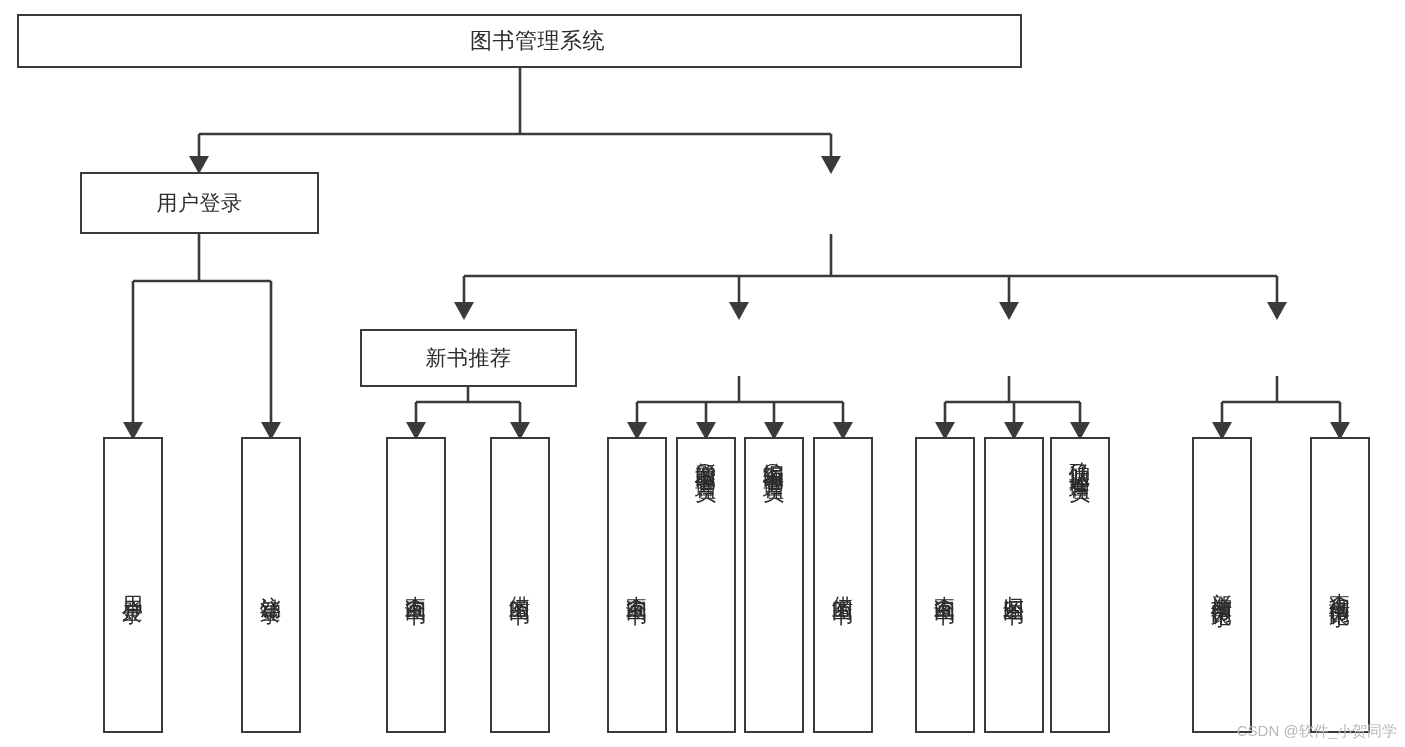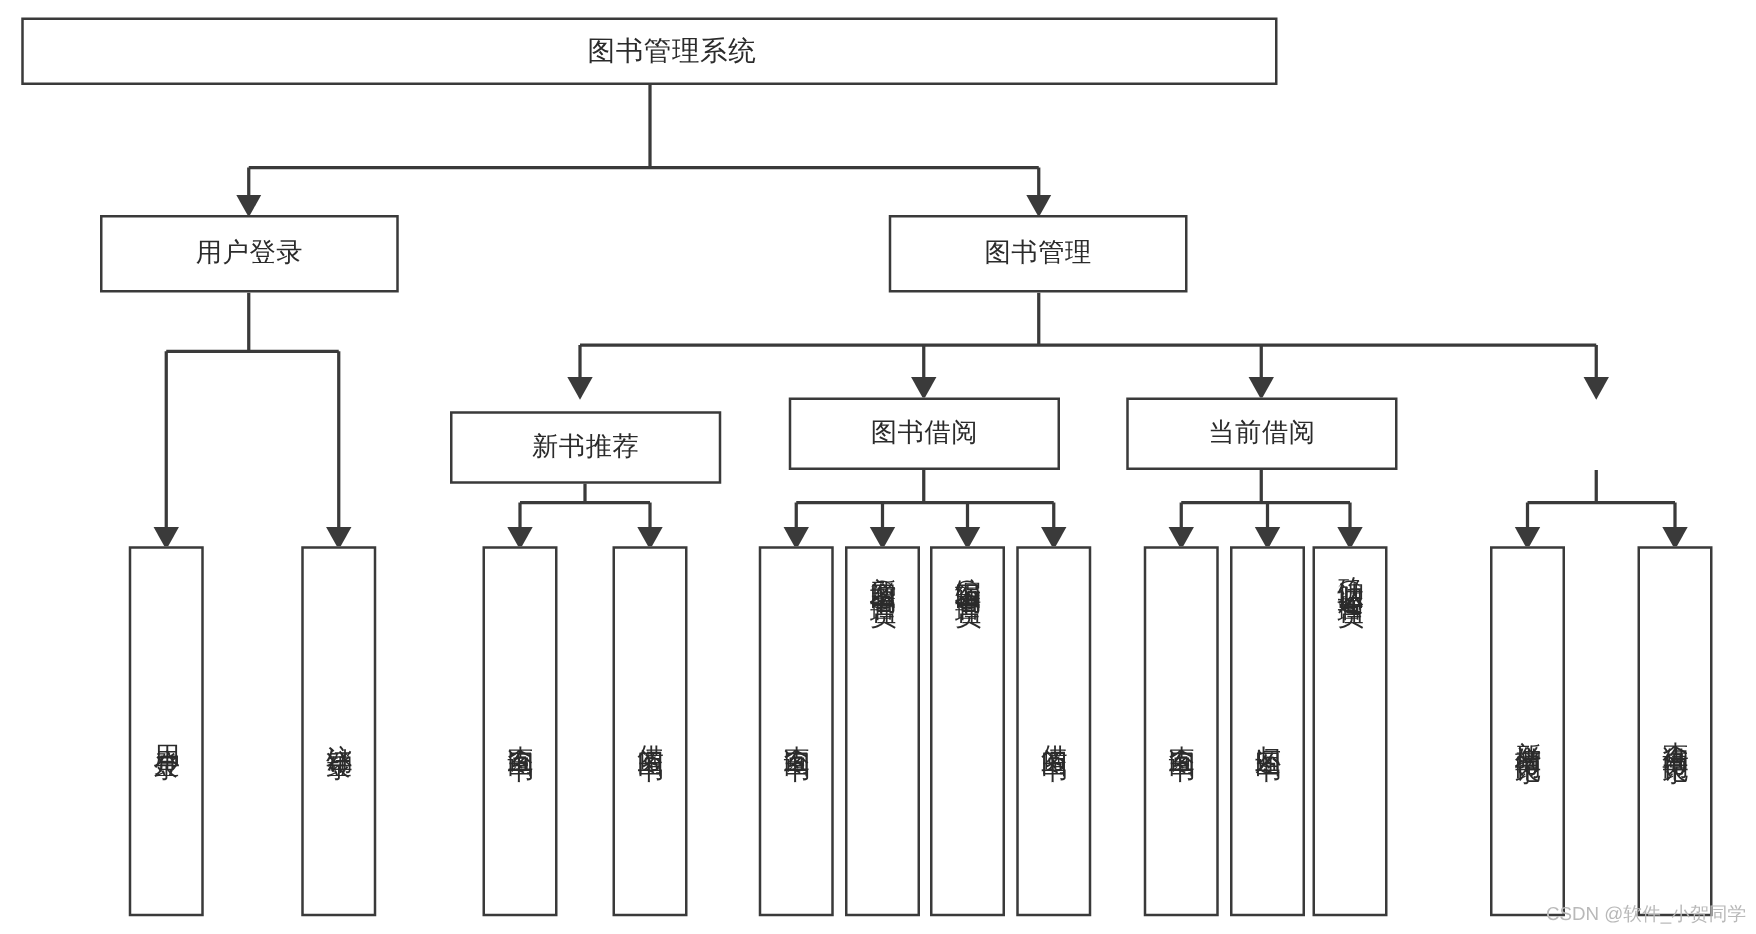--- a/index.html
+++ b/index.html
@@ -134,35 +134,26 @@
   </svg>
 
   <div class="node node-h node-root" style="left:17px; top:14px; width:1005px; height:54px;padding-left:36px;">
     <span class="label">图书管理系统</span>
   </div>
 
   <div class="node node-h" style="left:80px; top:172px; width:239px; height:62px;">
     <span class="label">用户登录</span>
   </div>
 
-  <div class="node node-h" style="left:711px; top:172px; width:239px; height:62px;">
-    <span class="label">图书管理</span>
-  </div>
 
   <div class="node node-h" style="left:360px; top:318px; width:217px; height:58px;margin-top:11px;">
     <span class="label">新书推荐</span>
   </div>
 
-  <div class="node node-h" style="left:631px; top:318px; width:217px; height:58px;">
-    <span class="label">图书借阅</span>
-  </div>
-
-  <div class="node node-h" style="left:901px; top:318px; width:217px; height:58px;">
-    <span class="label">当前借阅</span>
-  </div>
+
 
 
   <div class="node node-v shift-mid" style="left:103px; top:437px; width:60px; height:296px;">
     <span class="label">用户登录</span>
   </div>
 
   <div class="node node-v shift-mid" style="left:241px; top:437px; width:60px; height:296px;">
     <span class="label">注销登录</span>
   </div>
 

